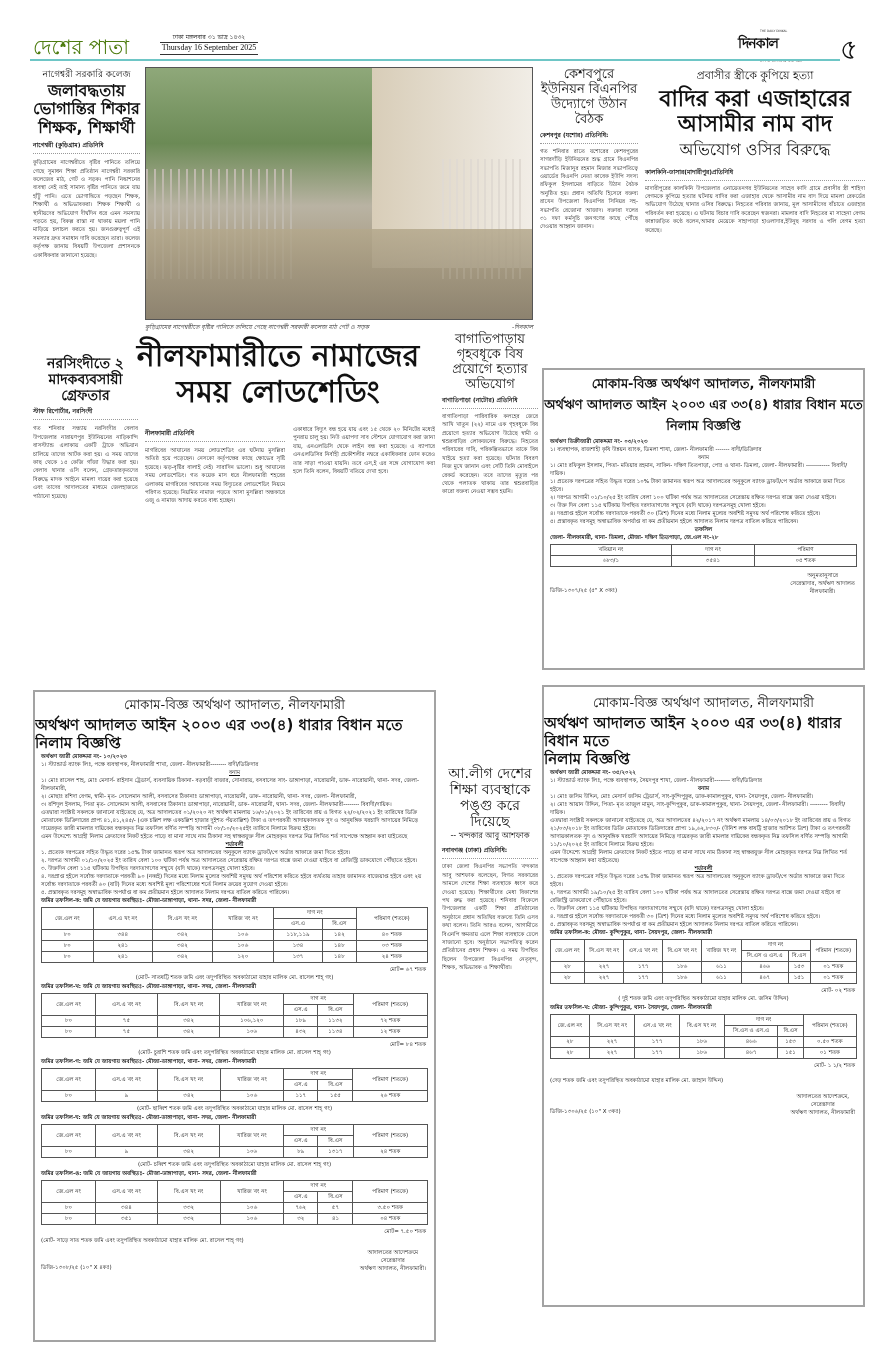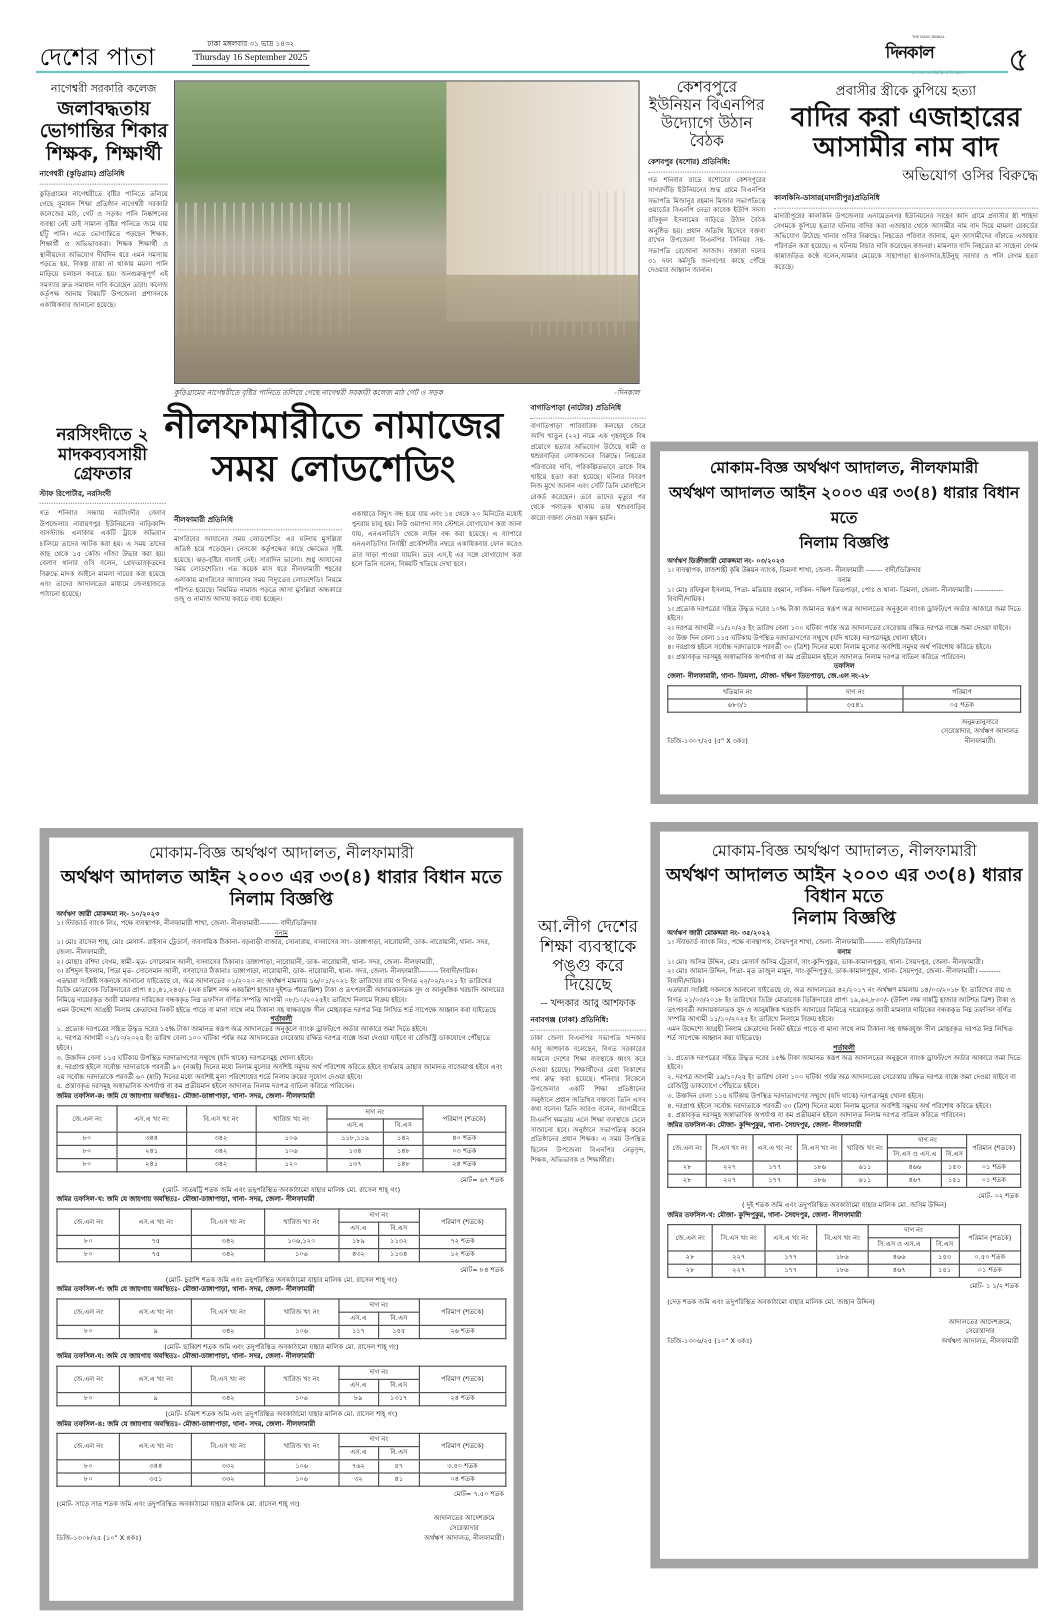--- a/index.html
+++ b/index.html
@@ -1,40 +1,40 @@
 <!DOCTYPE html>
 <html><head>
 <meta charset="utf-8">
 <style>
   * { box-sizing: border-box; margin: 0; padding: 0; }
   body { width: 870px; height: 1352px; background: #fff; font-family: "DejaVu Sans", sans-serif; color: #111; position: relative; overflow: hidden; }
   .abs { position: absolute; }
-  .header-section { left: 33px; top: 32px; font-size: 20px; font-family: "DejaVu Serif", serif; color: #000000; }
+  .header-section { left: 33px; top: 32px; font-size: 20px; font-family: "DejaVu Serif", serif; color: #4d7c0f; }
   .header-date { left: 160px; top: 32px; width: 98px; text-align: center; font-size: 6px; line-height: 10px; }
   .header-date .l1 { border-bottom: 1px solid #333; font-size: 6px; }
   .header-date .l2 { font-family: "Liberation Serif", serif; font-size: 8px; border-bottom: 1px solid #333; padding-bottom: 1px; }
   .logo { left: 738px; top: 28px; width: 120px; height: 32px; }
   .logo .name { position: absolute; left: 0; top: 4px; font-size: 14px; font-weight: bold; color: #111; letter-spacing: -1px; }
   .logo .tag { position: absolute; left: 22px; top: 1px; font-size: 3px; color: #333; }
   .logo .slogan { position: absolute; left: 22px; top: 30px; font-size: 4px; color: #333; }
   .logo .pageno { position: absolute; right: 0; top: 0; font-size: 28px; font-family: "DejaVu Serif", serif; }
   .header-rule { left: 30px; top: 59px; width: 810px; height: 2px; background: #6ec6c6; }
   .kicker { font-size: 9px; text-align: center; }
   .headline { font-weight: bold; text-align: center; line-height: 1.15; }
   .byline { font-size: 6px; font-weight: bold; margin-top: 3px; border-bottom: 1px dotted #999; padding-bottom: 2px; }
   .body-text { font-size: 5.5px; line-height: 8.4px; text-align: justify; color: #222; }
   .photo { left: 145px; top: 67px; width: 388px; height: 253px; background: linear-gradient(180deg,#8fa87a 0%,#6b8a55 30%,#b9b3a3 55%,#a89c84 75%,#8c8070 100%); overflow: hidden; border: 1px solid #555; }
   .photo .bld { position: absolute; right: 0; top: 0; width: 160px; height: 200px; background: linear-gradient(90deg,#d8cdb8,#f1ede6); }
   .photo .gate { position: absolute; left: 0; bottom: 40px; width: 150px; height: 110px; background: repeating-linear-gradient(90deg,#bfb9ad 0 2px,transparent 2px 8px); }
   .photo .gate2 { position: absolute; right: 10px; bottom: 40px; width: 80px; height: 120px; background: repeating-linear-gradient(90deg,#e0dad2 0 2px,transparent 2px 7px); }
   .photo .water { position: absolute; left: 0; bottom: 0; width: 100%; height: 90px; background: linear-gradient(180deg,#b4a88c,#8d836f); opacity: .85; }
   .caption { left: 145px; top: 322px; width: 388px; font-size: 6px; font-style: italic; color: #333; display: flex; justify-content: space-between; }
-  .notice { border: 8px solid #a3a3a3; background: #fff; }
+  .notice { border: 2px solid #a3a3a3; background: #fff; }
   .notice .nt1 { font-size: 13px; text-align: center; }
-  .notice .nt2 { font-size: 15px; text-align: center; font-weight: bold; line-height: 1.2; }
+  .notice .nt2 { font-size: 15px; font-weight: bold; line-height: 1.2; }
   .notice .meta { font-size: 5.5px; line-height: 8px; padding: 0 6px; }
   table.land { border-collapse: collapse; width: calc(100% - 12px); margin: 3px 6px; font-size: 5.5px; }
   table.land td, table.land th { border: 1px solid #555; text-align: center; padding: 1px 2px; font-weight: normal; height: 10px; }
   .total { font-size: 5.5px; text-align: right; padding-right: 8px; }
   .owner { font-size: 5.5px; text-align: center; }
   .sig { font-size: 5.5px; text-align: right; padding-right: 8px; line-height: 8px; }
   .code { font-size: 5.5px; padding-left: 6px; }
 </style>
 </head>
 <body>
@@ -72,21 +72,21 @@
 
 <div class="abs" style="left:540px;top:67px;width:98px;">
   <div class="headline" style="font-size:13px;font-weight:normal;">কেশবপুরে ইউনিয়ন বিএনপির উদ্যোগে উঠান বৈঠক</div>
   <div class="byline">কেশবপুর (যশোর) প্রতিনিধি:</div>
   <div class="body-text" style="margin-top:3px;height:200px;overflow:hidden;">গত শনিবার রাতে যশোরের কেশবপুরের সাগরদাঁড়ি ইউনিয়নের শুদ্ধ গ্রামে বিএনপির সভাপতি মিজানুর রহমান মিজার সভাপতিত্বে ওয়ার্ডের বিএনপি নেতা কাবেক ইউপি সদস্য রফিকুল ইসলামের বাড়িতে উঠান বৈঠক অনুষ্ঠিত হয়। প্রধান অতিথি হিসেবে বক্তব্য রাখেন উপজেলা বিএনপির সিনিয়র সহ-সভাপতি রেজোনা আজাদ। বক্তারা দলের ৩১ দফা কর্মসূচি জনগণের কাছে পৌঁছে দেওয়ার আহ্বান জানান।</div>
 </div>
 
 <div class="abs" style="left:645px;top:67px;width:220px;">
   <div class="kicker" style="font-size:11px;">প্রবাসীর স্ত্রীকে কুপিয়ে হত্যা</div>
   <div class="headline" style="font-size:22px;">বাদির করা এজাহারের আসামীর নাম বাদ</div>
-  <div class="kicker" style="font-size:12px;text-align:right;">অভিযোগ ওসির বিরুদ্ধে</div>
+  <div class="kicker" style="font-size:16px;">অভিযোগ ওসির বিরুদ্ধে</div>
   <div class="byline">কালকিনি-ডাসার(মাদারীপুর)প্রতিনিধি</div>
   <div class="body-text" style="margin-top:3px;height:160px;overflow:hidden;">মাদারীপুরের কালকিনি উপজেলার এনায়েতনগর ইউনিয়নের সাহেব কাদি গ্রামে প্রবাসীর স্ত্রী শাহিদা বেগমকে কুপিয়ে হত্যার ঘটনায় বাদির করা এজাহার থেকে আসামীর নাম বাদ দিয়ে মামলা রেকর্ডের অভিযোগ উঠেছে থানার ওসির বিরুদ্ধে। নিহতের পরিবার জানায়, মূল আসামীদের বাঁচাতে এজাহার পরিবর্তন করা হয়েছে। এ ঘটনায় বিচার দাবি করেছেন স্বজনরা। মামলার বাদি নিহতের মা সাহেনা বেগম কান্নাজড়িত কণ্ঠে বলেন,আমার মেয়েকে সাহাপাড়া হাওলাদার,ইউনুছ সরদার ও পলি বেগম হত্যা করেছে।</div>
 </div>
 
 <div class="abs headline" style="left:133px;top:338px;width:290px;font-size:30px;line-height:36px;">নীলফামারীতে নামাজের সময় লোডশেডিং</div>
 
 <div class="abs" style="left:33px;top:355px;width:105px;">
   <div class="headline" style="font-size:14px;">নরসিংদীতে ২ মাদকব্যবসায়ী গ্রেফতার</div>
   <div class="byline">স্টাফ রিপোর্টার, নরসিংদী</div>
   <div class="body-text" style="margin-top:4px;height:225px;overflow:hidden;">গত শনিবার সন্ধ্যায় নরসিংদীর বেলাব উপজেলার নারায়ণপুর ইউনিয়নের নাড়িকান্দি বাসস্ট্যান্ড এলাকায় একটি ট্রাকে অভিযান চালিয়ে তাদের আটক করা হয়। এ সময় তাদের কাছ থেকে ১৫ কেজি গাঁজা উদ্ধার করা হয়। বেলাব থানার ওসি বলেন, গ্রেফতারকৃতদের বিরুদ্ধে মাদক আইনে মামলা দায়ের করা হয়েছে এবং তাদের আদালতের মাধ্যমে জেলহাজতে পাঠানো হয়েছে।</div>
@@ -96,20 +96,21 @@
   <div style="width:140px;">
     <div class="byline">নীলফামারী প্রতিনিধি</div>
     <div class="body-text" style="margin-top:4px;height:255px;overflow:hidden;">মাগরিবের আযানের সময় লোডশেডিং এর ঘটনায় মুসল্লিরা অতিষ্ঠ হয়ে পড়েছেন। নেসকো কর্তৃপক্ষের কাছে ক্ষোভের সৃষ্টি হয়েছে। ঝড়-বৃষ্টির বালাই নেই। সারাদিন ভালো। শুধু আযানের সময় লোডশেডিং। গত কয়েক মাস ধরে নীলফামারী শহরের এলাকায় মাগরিবের আযানের সময় বিদ্যুতের লোডশেডিং নিয়মে পরিণত হয়েছে। নিয়মিত নামাজ পড়তে আসা মুসল্লিরা অন্ধকারে ওজু ও নামাজ আদায় করতে বাধ্য হচ্ছেন।</div>
   </div>
   <div style="width:142px;">
     <div class="body-text" style="height:270px;overflow:hidden;">একাধারে বিদ্যুৎ বন্ধ হয়ে যায় এবং ১৫ থেকে ২০ মিনিটের মধ্যেই পুনরায় চালু হয়। নিউ ওয়াপদা সাব স্টেশনে যোগাযোগ করা জানা যায়, এনএলডিসি থেকে লাইন বন্ধ করা হয়েছে। এ ব্যাপারে এনএলডিসির নির্বাহী প্রকৌশলীর নম্বরে একাধিকবার ফোন করেও তার সাড়া পাওয়া যায়নি। তবে এস,ই এর সঙ্গে যোগাযোগ করা হলে তিনি বলেন, বিষয়টি খতিয়ে দেখা হবে।</div>
   </div>
 </div>
 
 <div class="abs" style="left:442px;top:332px;width:96px;">
+  <div class="headline" style="font-size:13px;font-weight:normal;">বাগাতিপাড়ায় গৃহবধূকে বিষ প্রয়োগে হত্যার অভিযোগ</div>
   <div class="byline">বাগাতিপাড়া (নাটোর) প্রতিনিধি</div>
   <div class="body-text" style="margin-top:3px;height:300px;overflow:hidden;">বাগাতিপাড়া পারিবারিক কলহের জেরে আখি খাতুন (২২) নামে এক গৃহবধূকে বিষ প্রয়োগে হত্যার অভিযোগ উঠেছে স্বামী ও শ্বশুরবাড়ির লোকজনের বিরুদ্ধে। নিহতের পরিবারের দাবি, পরিকল্পিতভাবে তাকে বিষ খাইয়ে হত্যা করা হয়েছে। ঘটনার বিবরণ নিজ মুখে জানান এবং সেটি তিনি মোবাইলে রেকর্ড করেছেন। তবে তাদের মৃত্যুর পর থেকে পলাতক থাকায় তার শ্বশুরবাড়ির কারো বক্তব্য নেওয়া সম্ভব হয়নি।</div>
 </div>
 
 <div class="abs" style="left:442px;top:765px;width:96px;">
   <div class="headline" style="font-size:14px;font-weight:normal;">আ.লীগ দেশের শিক্ষা ব্যবস্থাকে পঙ্গু করে দিয়েছে</div>
   <div class="kicker" style="font-size:8px;">-- খন্দকার আবু আশফাক</div>
   <div class="byline">নবাবগঞ্জ (ঢাকা) প্রতিনিধি:</div>
   <div class="body-text" style="margin-top:3px;height:475px;overflow:hidden;">ঢাকা জেলা বিএনপির সভাপতি খন্দকার আবু আশফাক বলেছেন, বিগত সরকারের আমলে দেশের শিক্ষা ব্যবস্থাকে ধ্বংস করে দেওয়া হয়েছে। শিক্ষার্থীদের মেধা বিকাশের পথ রুদ্ধ করা হয়েছে। শনিবার বিকেলে উপজেলার একটি শিক্ষা প্রতিষ্ঠানের অনুষ্ঠানে প্রধান অতিথির বক্তব্যে তিনি এসব কথা বলেন। তিনি আরও বলেন, আগামীতে বিএনপি ক্ষমতায় এলে শিক্ষা ব্যবস্থাকে ঢেলে সাজানো হবে। অনুষ্ঠানে সভাপতিত্ব করেন প্রতিষ্ঠানের প্রধান শিক্ষক। এ সময় উপস্থিত ছিলেন উপজেলা বিএনপির নেতৃবৃন্দ, শিক্ষক, অভিভাবক ও শিক্ষার্থীরা।</div>
 </div>

